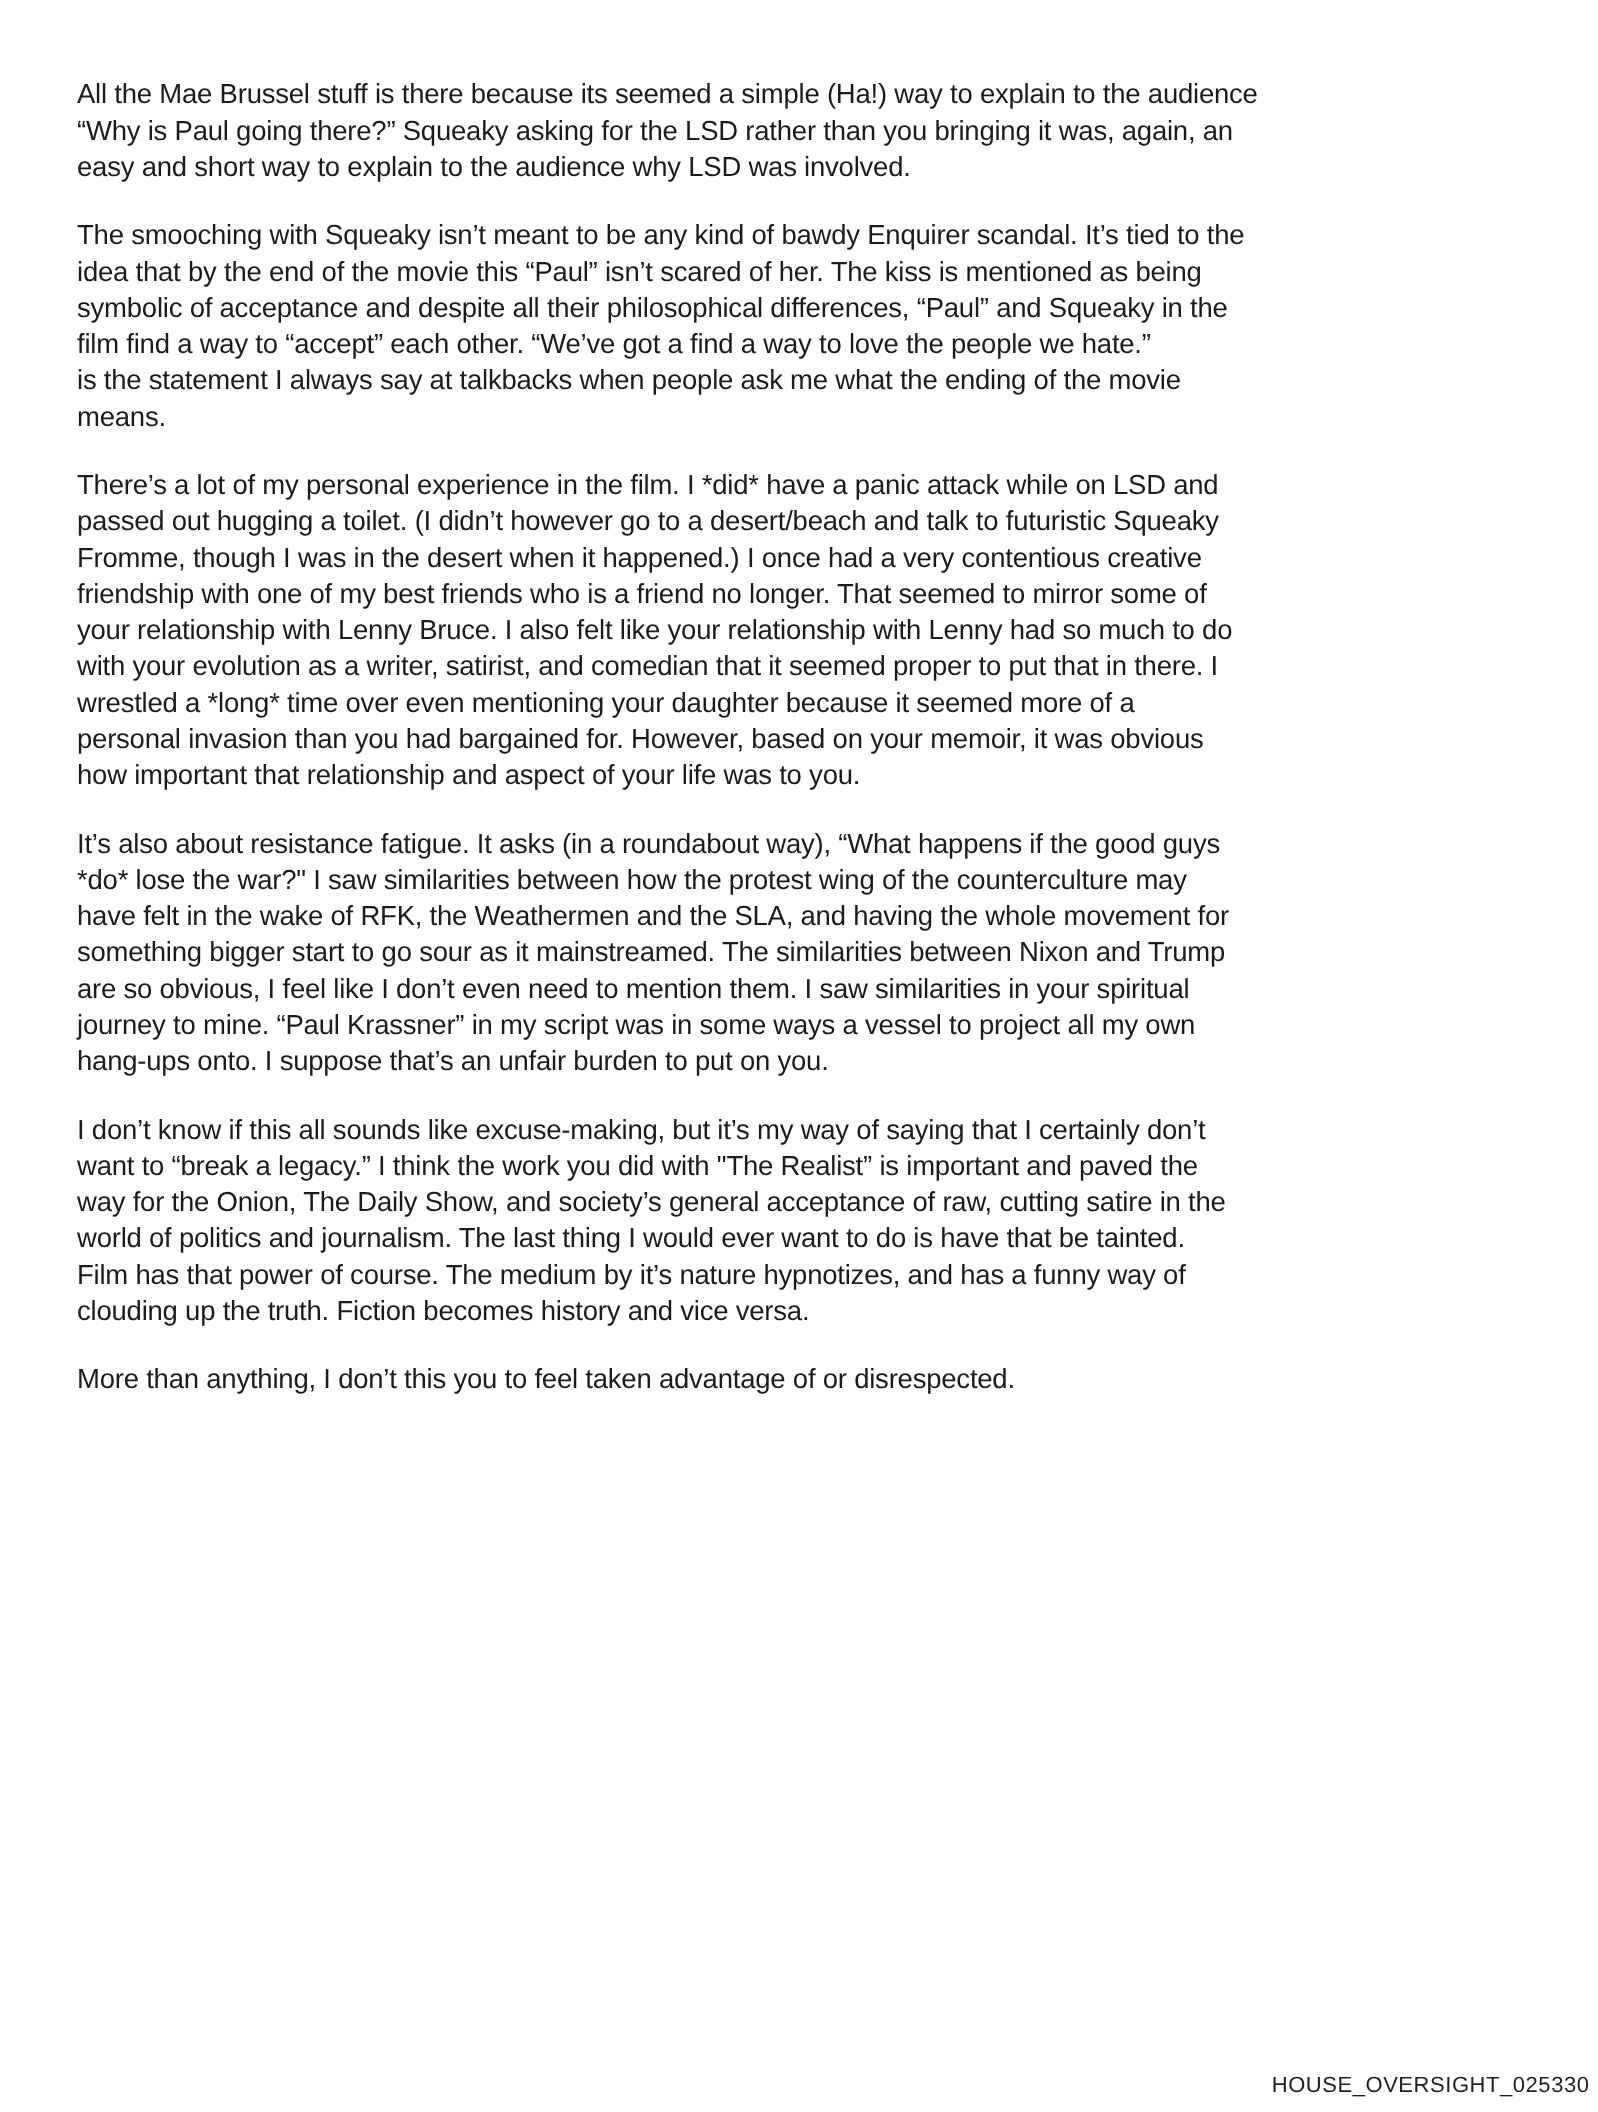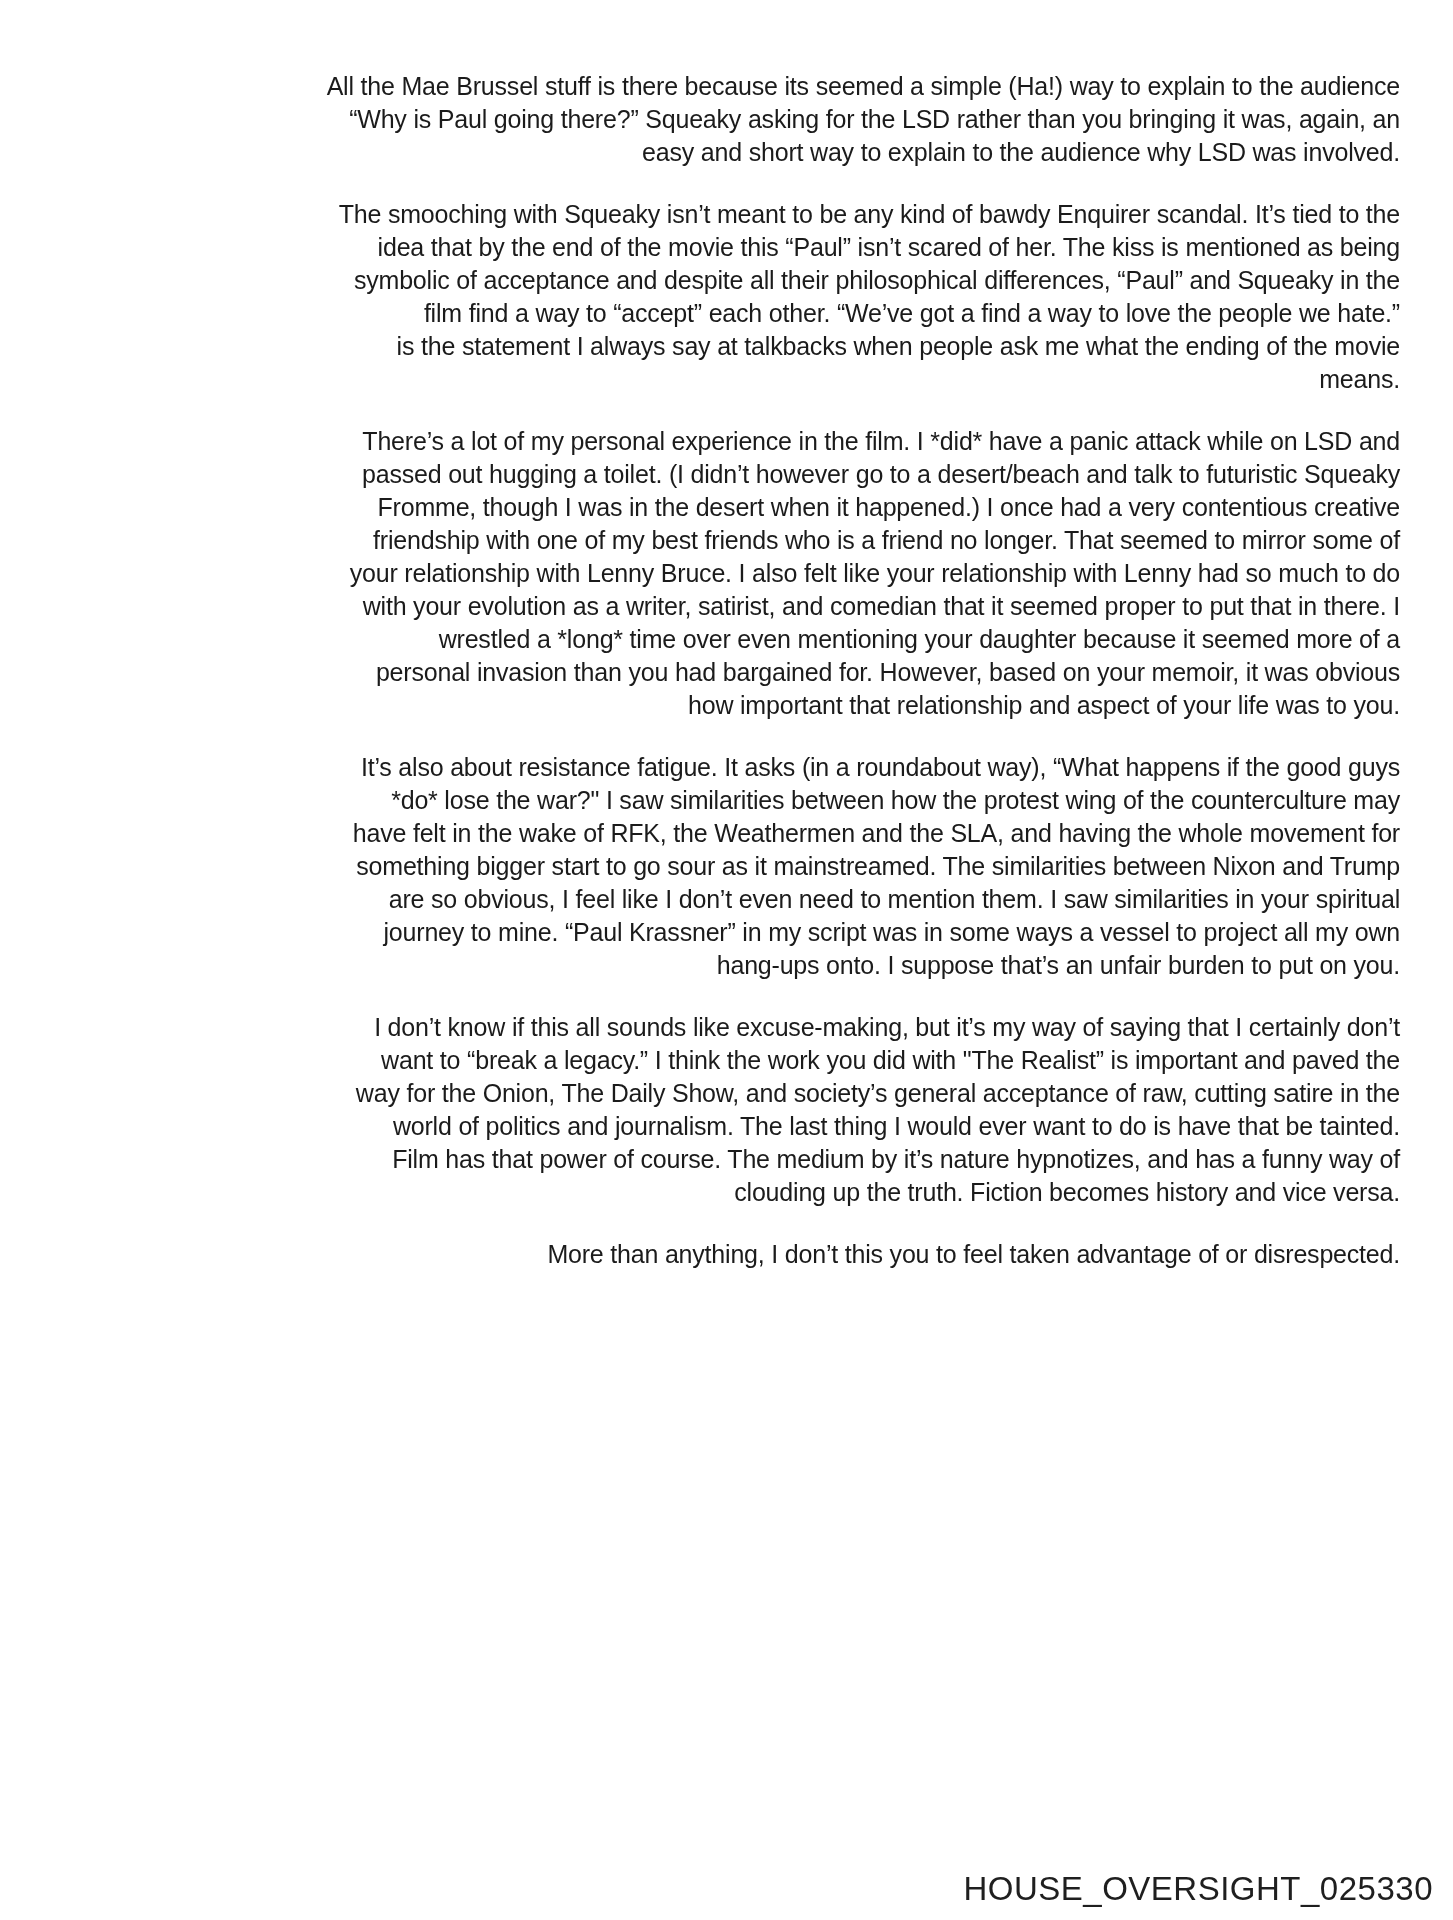--- a/index.html
+++ b/index.html
@@ -22,27 +22,26 @@
     width: 1330px;
     color: #1b1b1b;
   }
   .para {
     font-size: 25px;
     line-height: 33px;
     letter-spacing: -0.2px;
     margin: 0 0 29px 0;
     white-space: pre-line; 
     font-weight: 400;
-    text-align: right;
   }
   .bates-footer {
     position: absolute;
-    right: 20px;
+    right: 8px;
     bottom: 12px;
-    font-size: 33px;
+    font-size: 20px;
     letter-spacing: 0.5px;
     color: #1f1f1f;
     font-family: "Liberation Sans", sans-serif;
   }
 </style>
 </head>
 <body>
 
 <div class="page">
   <div class="letter-body">

